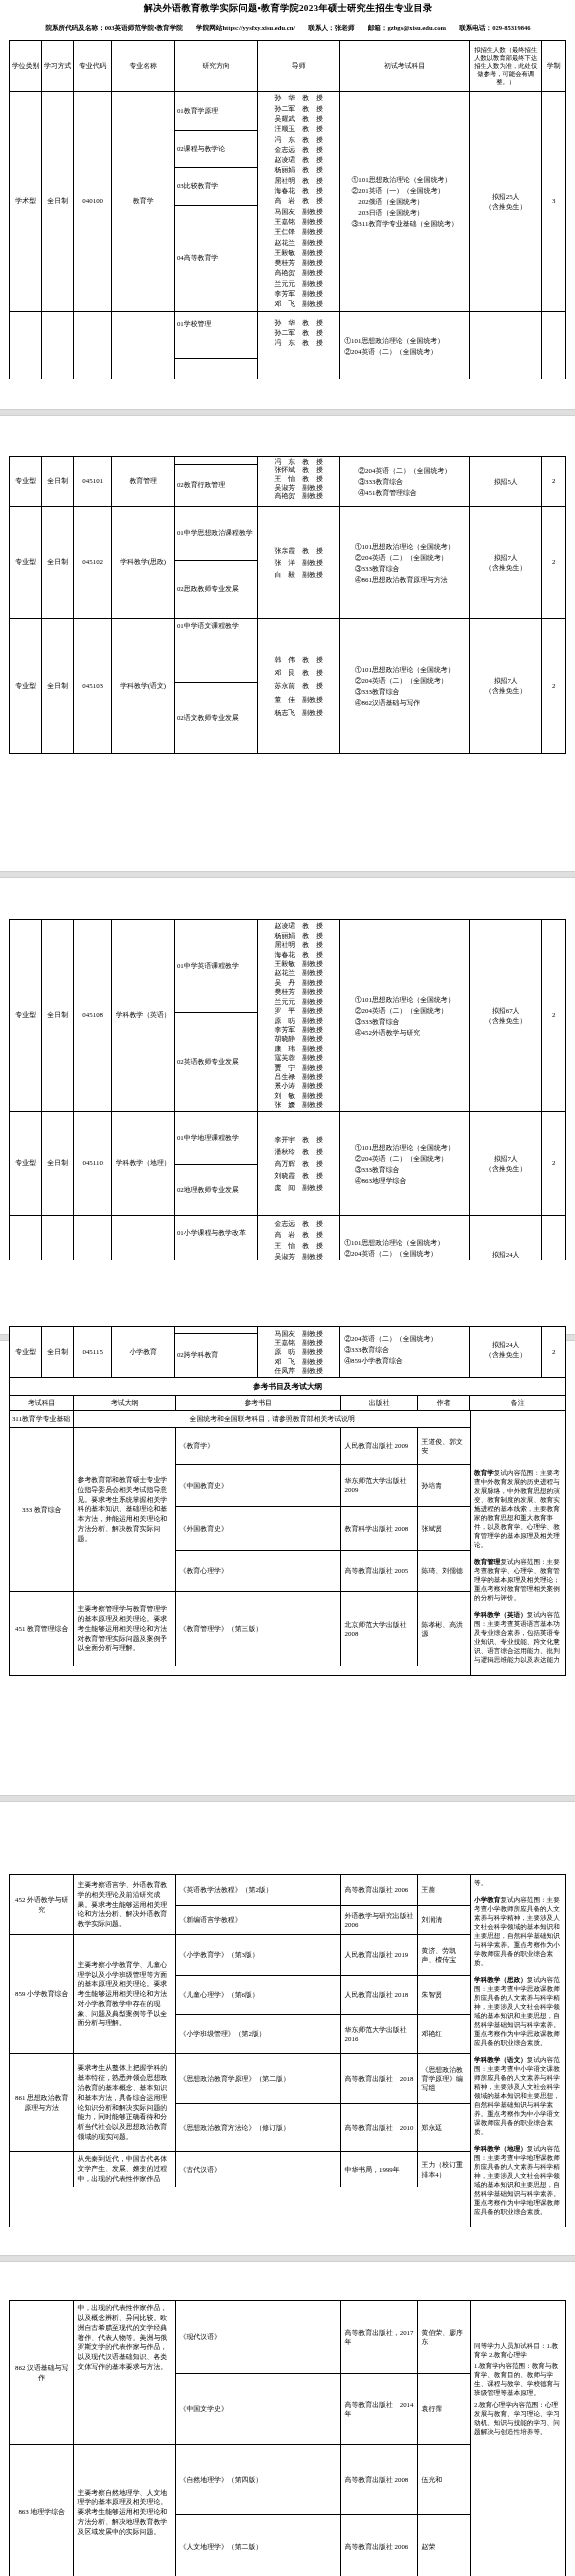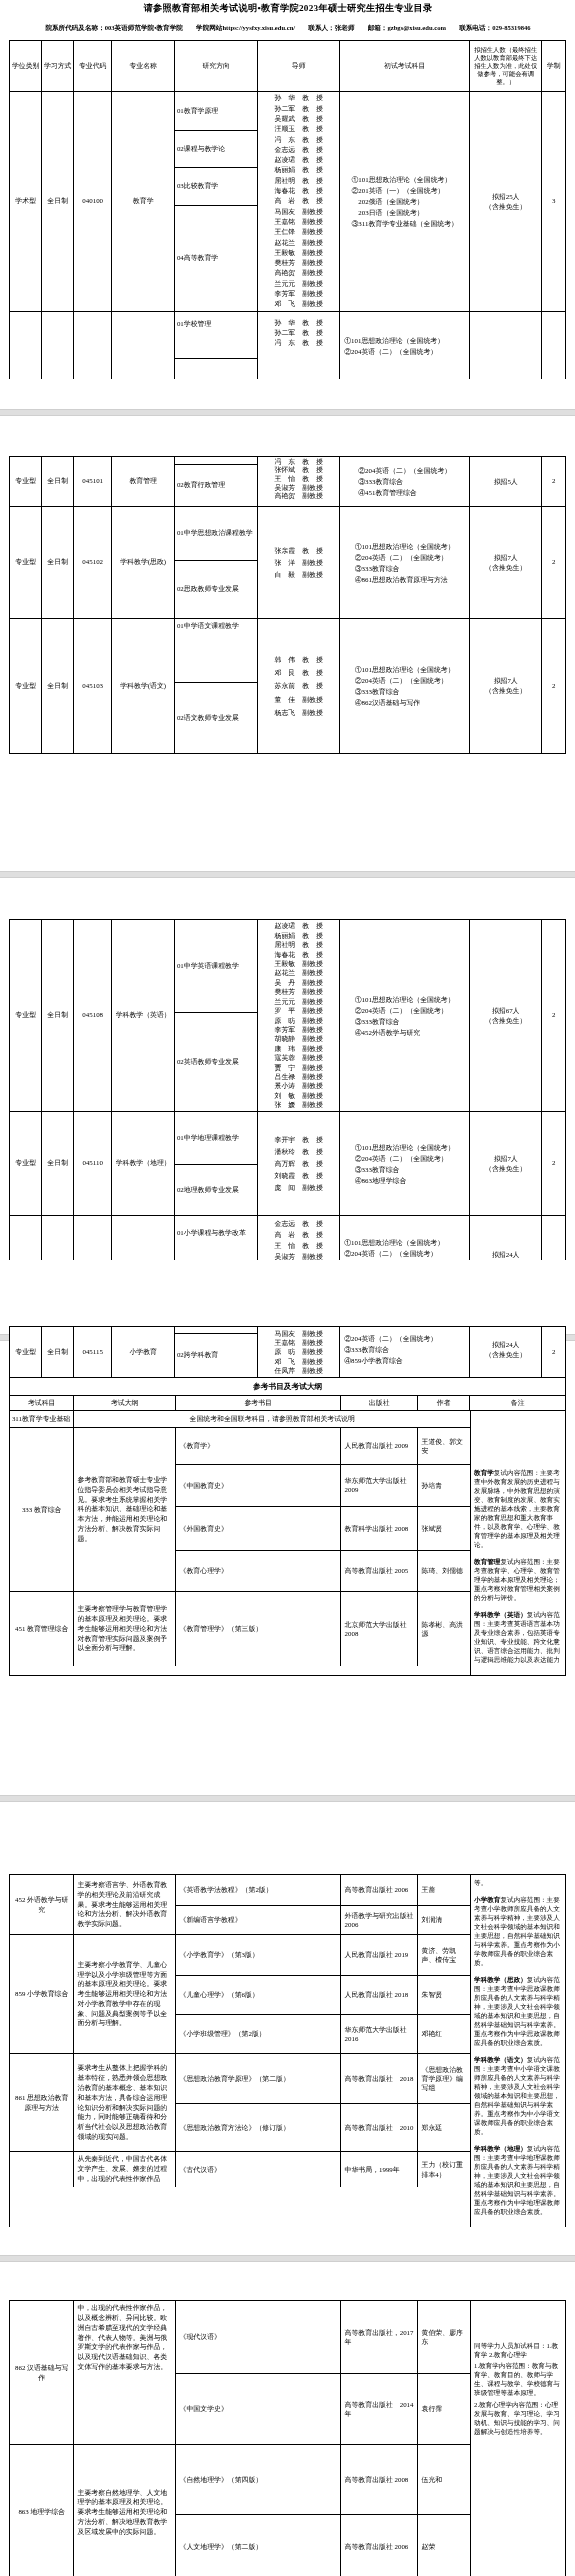--- a/index.html
+++ b/index.html
@@ -46,21 +46,21 @@
   .book{display:grid;grid-template-columns:165px 77px 1fr;box-sizing:border-box;overflow:hidden;}
   .book + .book{border-top:1.7px solid #000;}
   .bt,.bp,.ba{border-right:0.6px solid #000;box-sizing:border-box;display:flex;align-items:center;text-align:left;padding:1.7px 3.4px;font-size:6.9px;line-height:9.2px;overflow:hidden;}
   .ba{border-right:none;}
 </style>
 </head>
 <body>
 
 <div id="page">
 
-  <div class="abs doc-title" style="top:2.3px;left:0;">请参照教育部相关考试说明•教育学院2023年硕士研究生招生专业目录</div>
+  <div class="abs doc-title" style="top:2.3px;left:0;">解决外语教育教学实际问题•教育学院2023年硕士研究生招生专业目录</div>
   <div class="abs contact" style="top:23.5px;left:0;">院系所代码及名称：003英语师范学院•教育学院　　学院网站https://yysfxy.xisu.edu.cn/　　联系人：张老师　　邮箱：gzbgs@xisu.edu.com　　联系电话：029-85319846</div>
 
   <div class="tbl noBottom" style="top:40px;">
     <div class="cat-row hdr" style="height:50px;">
       <div class="c">学位类别</div>
       <div class="c">学习方式</div>
       <div class="c">专业代码</div>
       <div class="c">专业名称</div>
       <div class="c">研究方向</div>
       <div class="c">导师</div>

